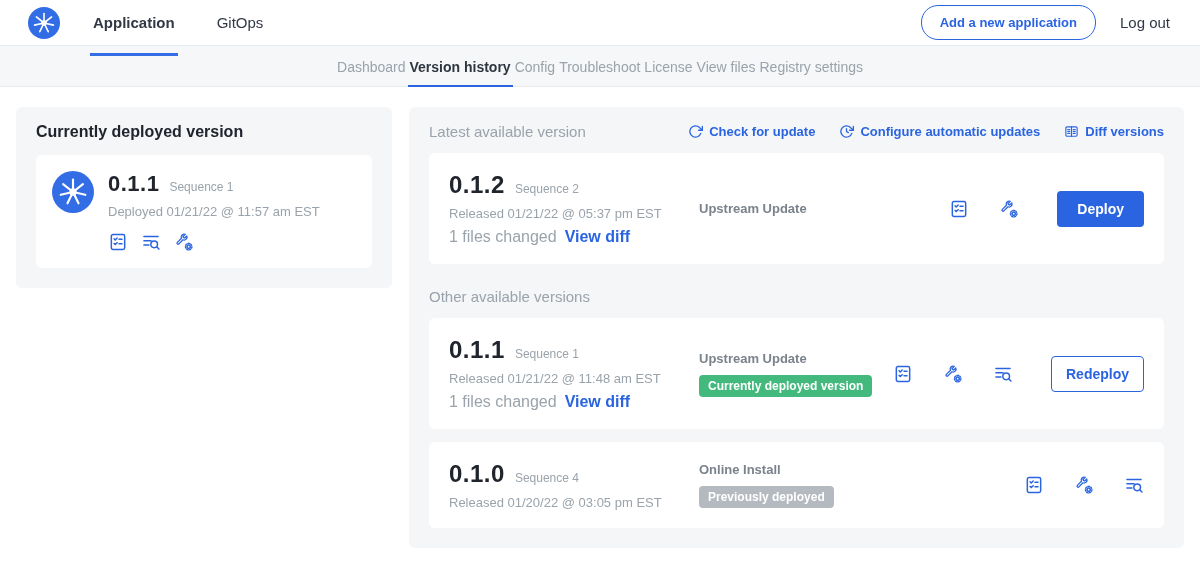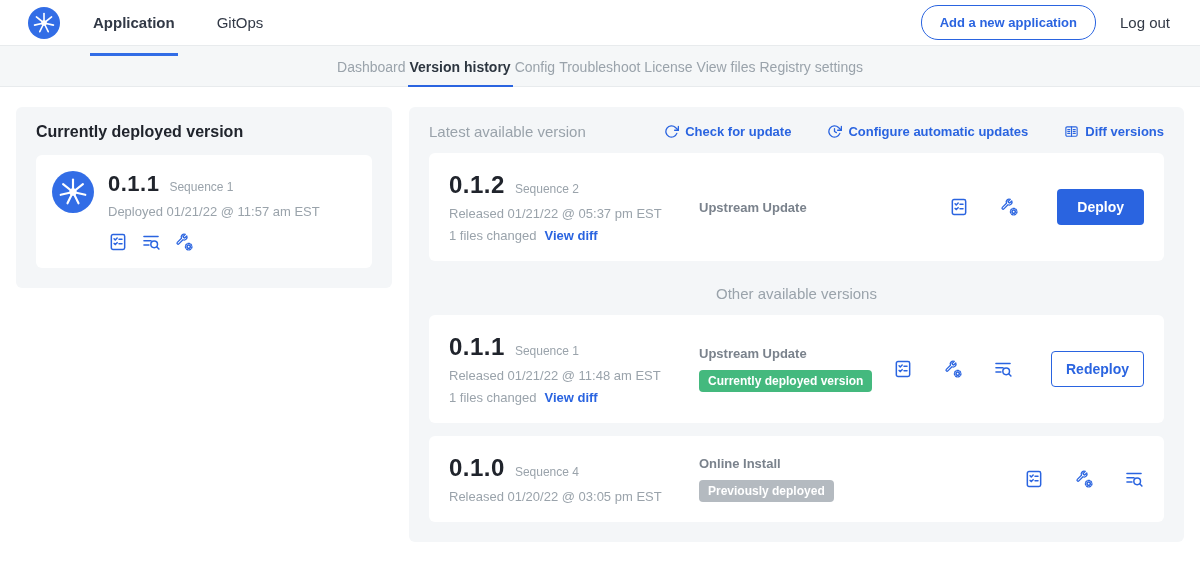--- a/index.html
+++ b/index.html
@@ -54,42 +54,42 @@
   .version-num.lg{font-size:24px;}
   .sequence{font-size:12px;color:#9aa3ab;}
   .deployed-at{font-size:13px;color:#9aa3ab;margin-top:7px;}
   .icon-row{display:flex;align-items:center;gap:13px;margin-top:13px;}
   .icon{width:20px;height:20px;color:var(--accent);cursor:pointer;flex:0 0 auto;}
   .icon.sm{width:15px;height:15px;cursor:default;}
 
   .right-panel{flex:1;padding:16px 20px 20px;}
   .right-header{display:flex;align-items:center;}
   .right-title{font-size:15px;color:#9aa3ab;}
-  .right-actions{margin-left:auto;display:flex;align-items:flex-start;gap:36px;}
+  .right-actions{margin-left:auto;display:flex;align-items:flex-start;gap:24px;}
   .link-action{display:flex;align-items:center;gap:6px;color:var(--accent);
     font-size:13px;font-weight:bold;cursor:pointer;white-space:nowrap;}
 
   .version-card{background:#fff;border-radius:6px;margin-top:13px;padding:18px 20px;
     display:flex;align-items:center;}
   .vc-left{width:250px;flex:0 0 auto;}
   .released{font-size:13px;color:#9aa3ab;margin-top:7px;}
-  .files-row{display:flex;gap:8px;font-size:13px;color:#9aa3ab;margin-top:7px;}
+  .files-row{display:flex;gap:8px;font-size:16px;color:#9aa3ab;margin-top:7px;}
   .view-diff{color:var(--accent);font-weight:bold;cursor:pointer;}
   .vc-mid{flex:1;min-width:0;}
   .source{font-size:13px;font-weight:bold;color:#7a828c;}
   .badge{display:inline-block;margin-top:9px;font-size:12px;font-weight:bold;color:#fff;
     padding:4px 9px;border-radius:4px;white-space:nowrap;}
   .badge.green{background:var(--badge_green);}
   .badge.gray{background:var(--badge_gray);}
   .vc-actions{display:flex;align-items:center;gap:30px;flex:0 0 auto;}
   .deploy-btn{background:var(--accent);color:#fff;border:none;border-radius:4px;
     font-weight:bold;font-size:14px;padding:10px 20px;cursor:pointer;margin-left:8px;}
   .redeploy-btn{background:#fff;color:var(--accent);border:1px solid var(--accent);border-radius:4px;
     font-weight:bold;font-size:14px;padding:9px 14px;cursor:pointer;margin-left:8px;}
-  .other-title{font-size:15px;color:#9aa3ab;margin-top:24px;text-align:center;}
+  .other-title{font-size:15px;color:#9aa3ab;margin-top:24px;}
 </style>
 </head>
 <body>
 
 <svg width="0" height="0" style="position:absolute" aria-hidden="true">
   <defs>
     <symbol id="i-helm" viewBox="0 0 24 24">
       <g fill="none" stroke="#fff" stroke-width="1.5" stroke-linecap="round">
         <circle cx="12" cy="12" r="2.6" fill="#fff" stroke="none"></circle>
         <line x1="12" y1="12" x2="12" y2="3.2"></line>

